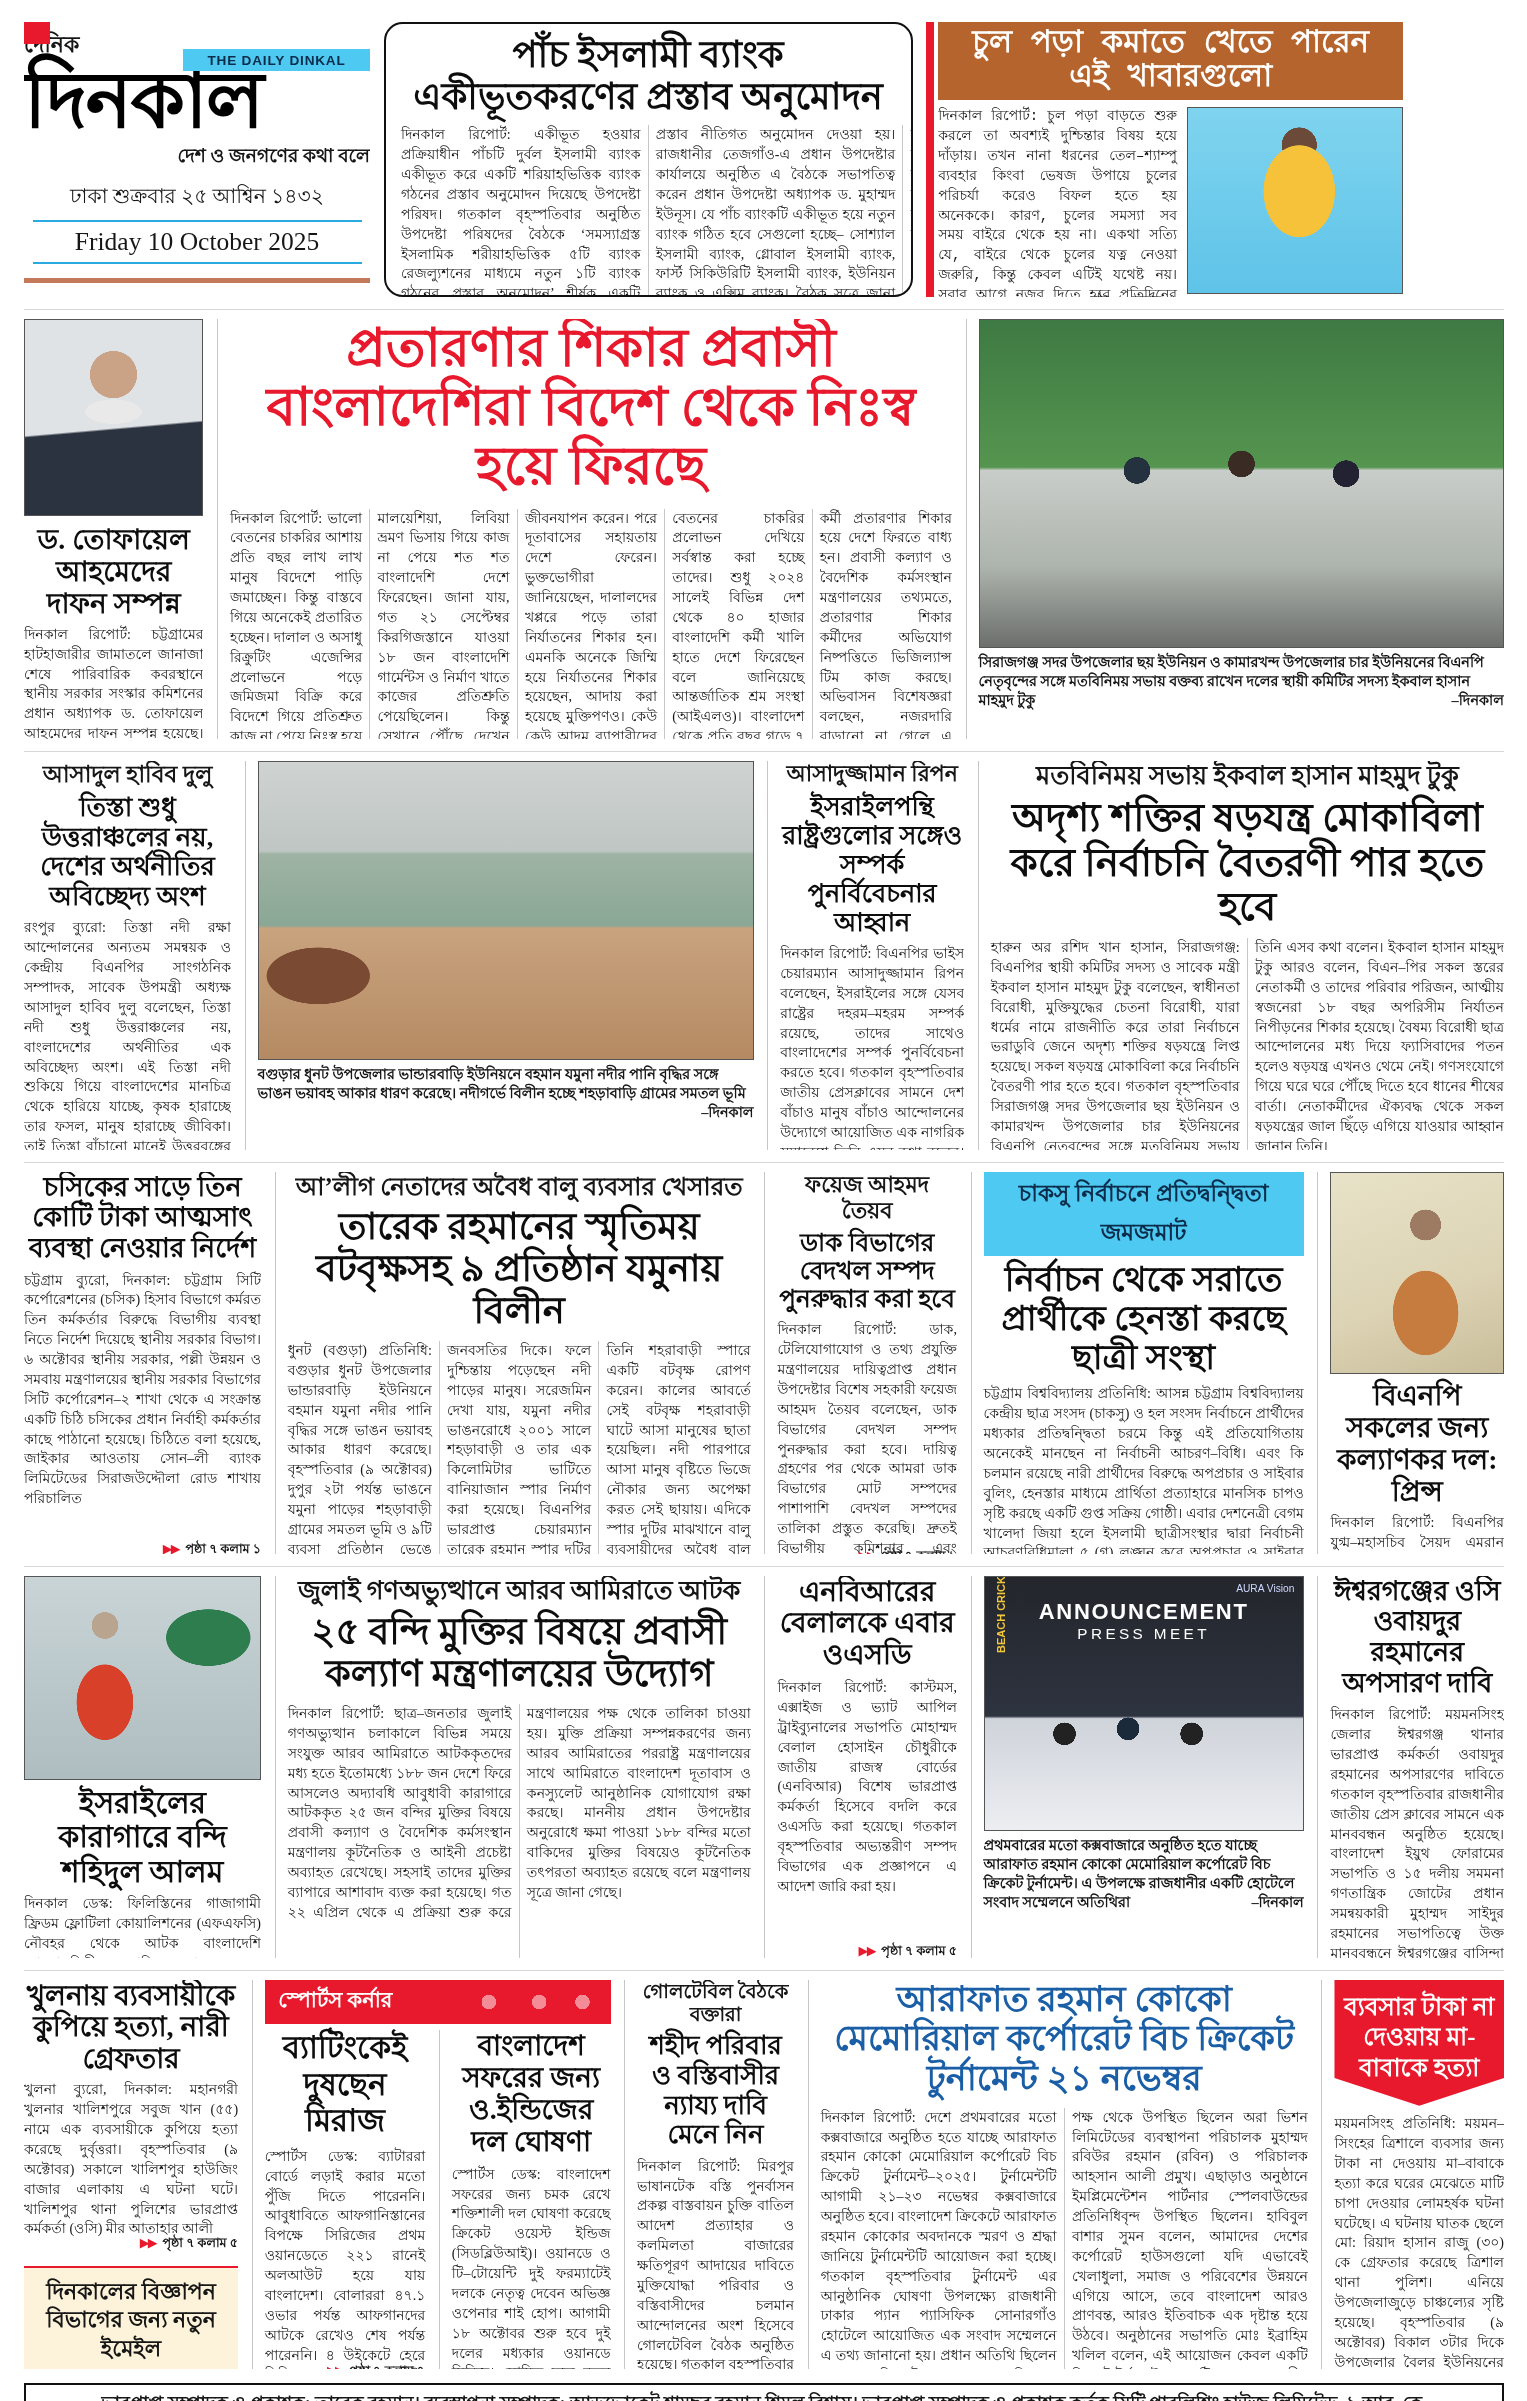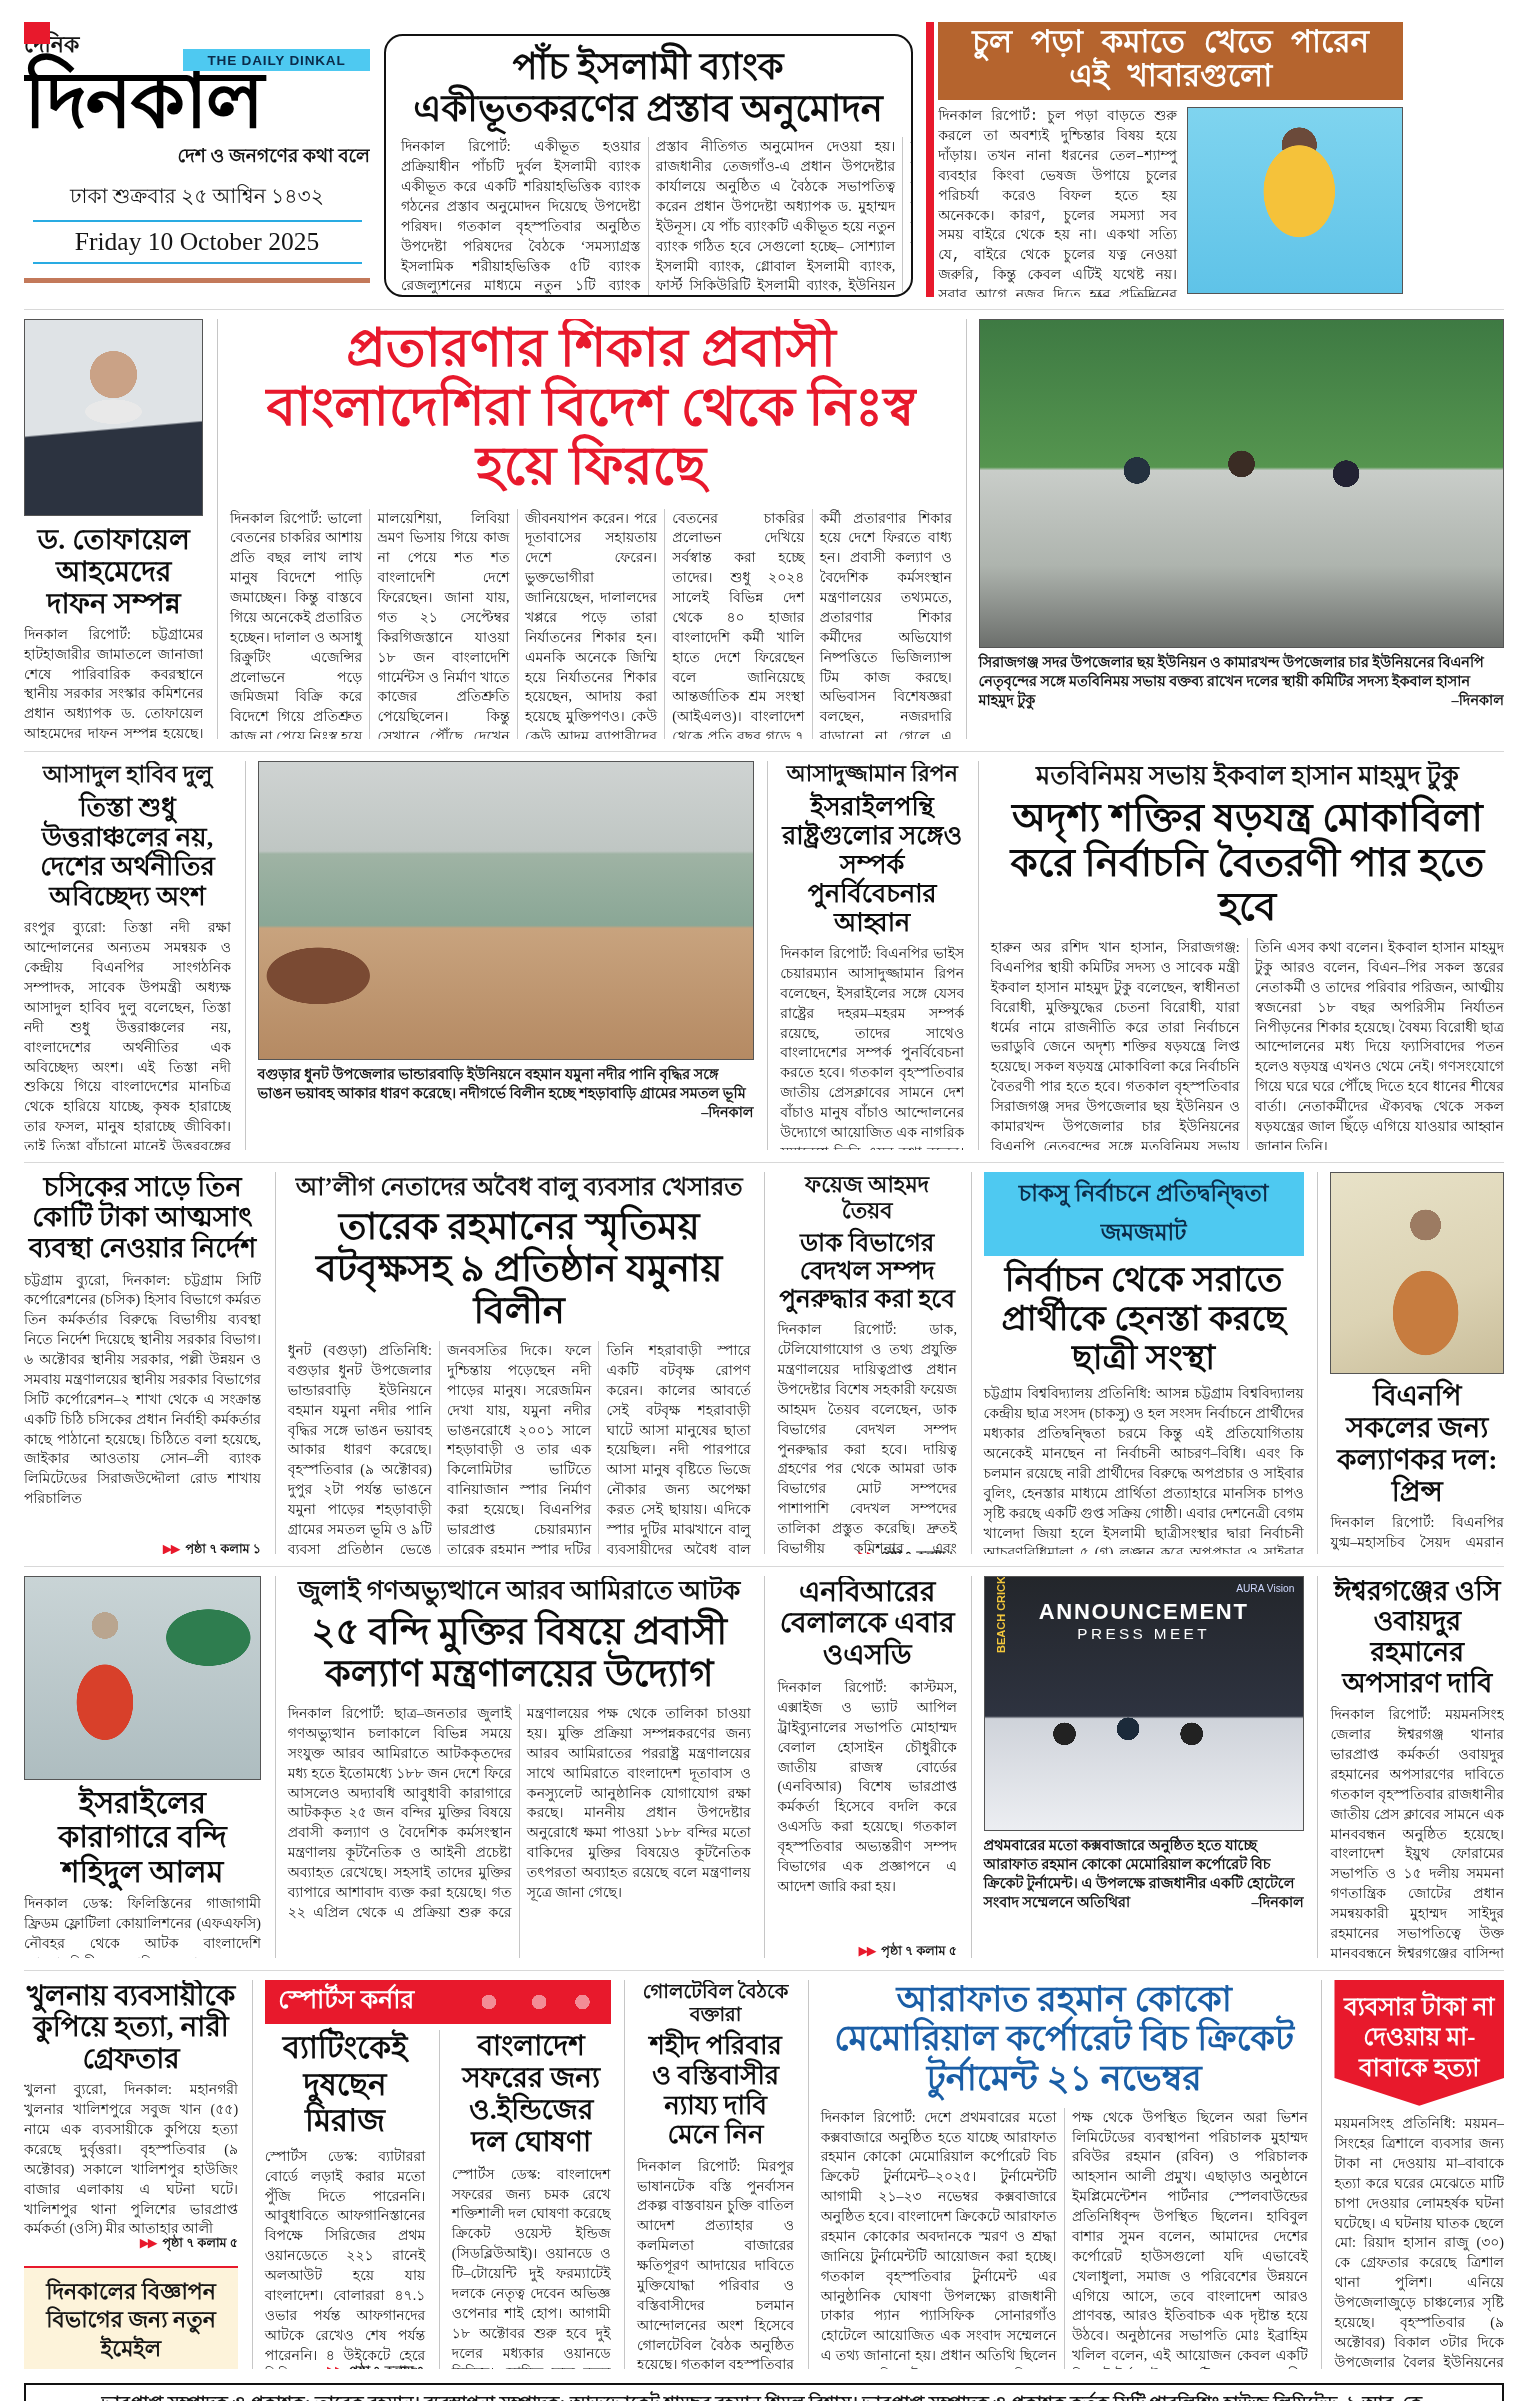--- a/index.html
+++ b/index.html
@@ -46,21 +46,21 @@
   .mh-strip{position:absolute;right:0;top:27px;width:187px;height:22px;background:var(--cyan-light);display:flex;align-items:center;justify-content:center;}
   .mh-strip span{font-family:"Liberation Sans",sans-serif;font-weight:bold;font-size:13.6px;color:#0b2c4a;letter-spacing:0.8px;}
   .mh-logo{font-size:78px;font-weight:bold;line-height:0.95;letter-spacing:-1.7px;color:#000;}
   .mh-tagline{text-align:right;font-size:18.7px;font-weight:bold;margin-top:3.4px;}
   .mh-date-bn{text-align:center;font-size:20.4px;margin-top:8.5px;}
   .mh-rule{border:none;border-top:2.5px solid var(--cyan);margin:5.1px 8.5px;}
   .mh-date-en{text-align:center;font-size:25.5px;font-family:"Liberation Serif",serif;}
   .mh-brown{height:5.1px;background:#c3795a;margin-top:13.6px;}
 
   
-  .bank-box{width:529px;border:2.5px solid #111;border-radius:18.7px;padding:10.2px 15.3px 8.5px 15.3px;margin-top:12px;}
+  .bank-box{width:529px;border:2.5px solid #111;border-radius:18.7px;padding:10.2px 15.3px 8.5px 15.3px;}
   .bank-box .hl{font-size:37px;margin-bottom:6.8px;}
   .hair{width:477px;position:relative;padding-left:12px;font-family:Liberation Mono, monospace;}
   .hair-accent{position:absolute;left:0;top:0;width:7.6px;height:100%;background:var(--red);}
   .hair-band{background:var(--sienna);padding:5.1px 8.5px;margin-bottom:6.8px;}
   .hair-band .hl{color:#fff;font-size:31px;line-height:1.1;}
   .hair-flex{display:flex;gap:10.2px;}
   .hair-body{flex:1;}
   .photo{border:0.8px solid #555;position:relative;overflow:hidden;}
   .ph-hair{width:216px;height:187px;background:
      radial-gradient(59px 76px at 52% 45%, #f5c23a 0%, #f5c23a 60%, transparent 61%),
@@ -146,21 +146,21 @@
   .osi{width:188px;}
   .osi .hl{font-size:27px;}
 
   
   .khulna{width:221px;}
   .khulna .hl{font-size:28px;}
   .adbox{background:#fdf3da;border-top:2.5px solid var(--red);border-bottom:2.5px solid var(--red);margin-top:12px;padding:10.2px 8.5px;text-align:center;}
   .adbox .adline{font-size:22px;font-weight:bold;line-height:1.3;}
   .sportwrap{width:370px;}
   .sportbanner{background:var(--red);color:#fff;height:44px;display:flex;align-items:center;padding:0 13.6px;gap:12px;margin-bottom:6.8px;position:relative;overflow:hidden;}
-  .sportbanner .sb-label{font-size:25px;font-weight:bold;}
+  .sportbanner .sb-label{font-size:21px;font-weight:bold;}
   .sportbanner .sb-art{position:absolute;right:6.8px;top:5.1px;width:144px;height:34px;opacity:.5;
      background:
       radial-gradient(12px 12px at 20% 50%, #fff 0 60%, transparent 61%),
       radial-gradient(12px 12px at 55% 50%, #fff 0 60%, transparent 61%),
       radial-gradient(12px 12px at 85% 50%, #fff 0 60%, transparent 61%);}
   .sportcols{display:flex;gap:13.6px;}
   .miraz{width:166px;}
   .miraz .hl{font-size:31px;line-height:1.18;}
   .windies{width:177px;border-left:0.8px solid var(--rule);padding-left:12px;}
   .windies .hl{font-size:28px;}

